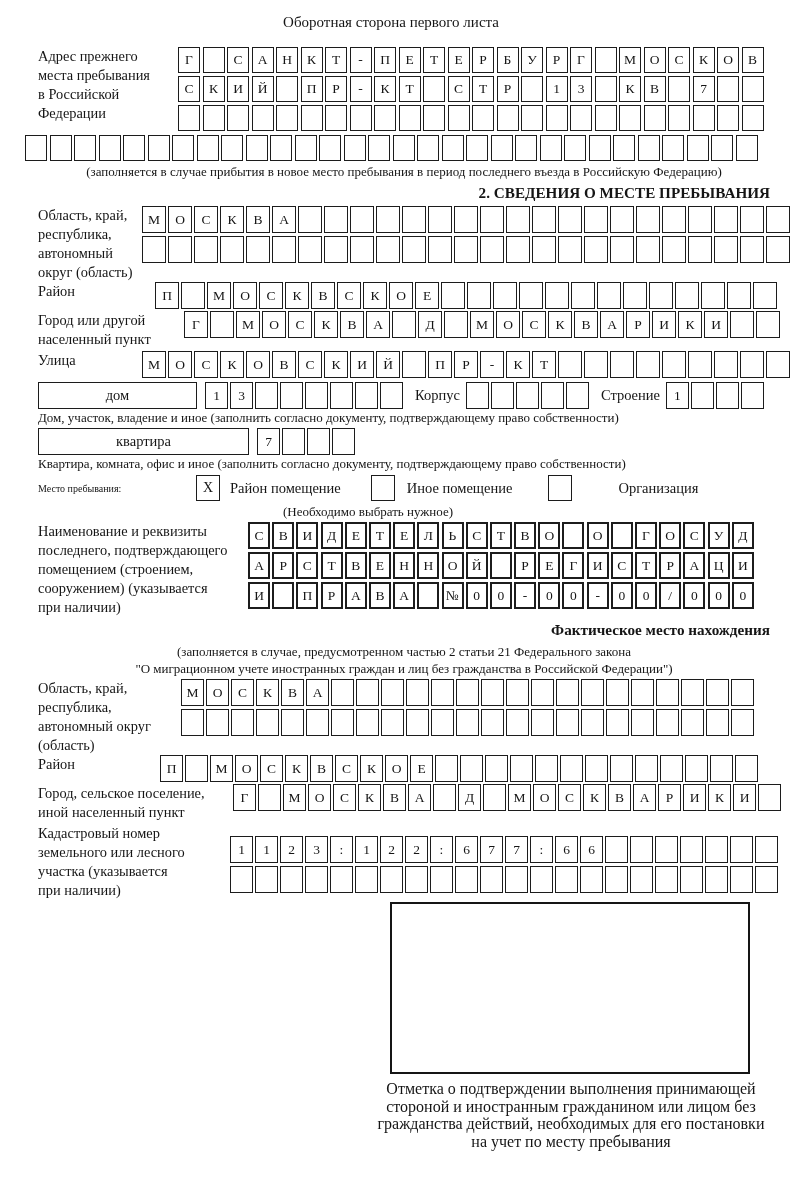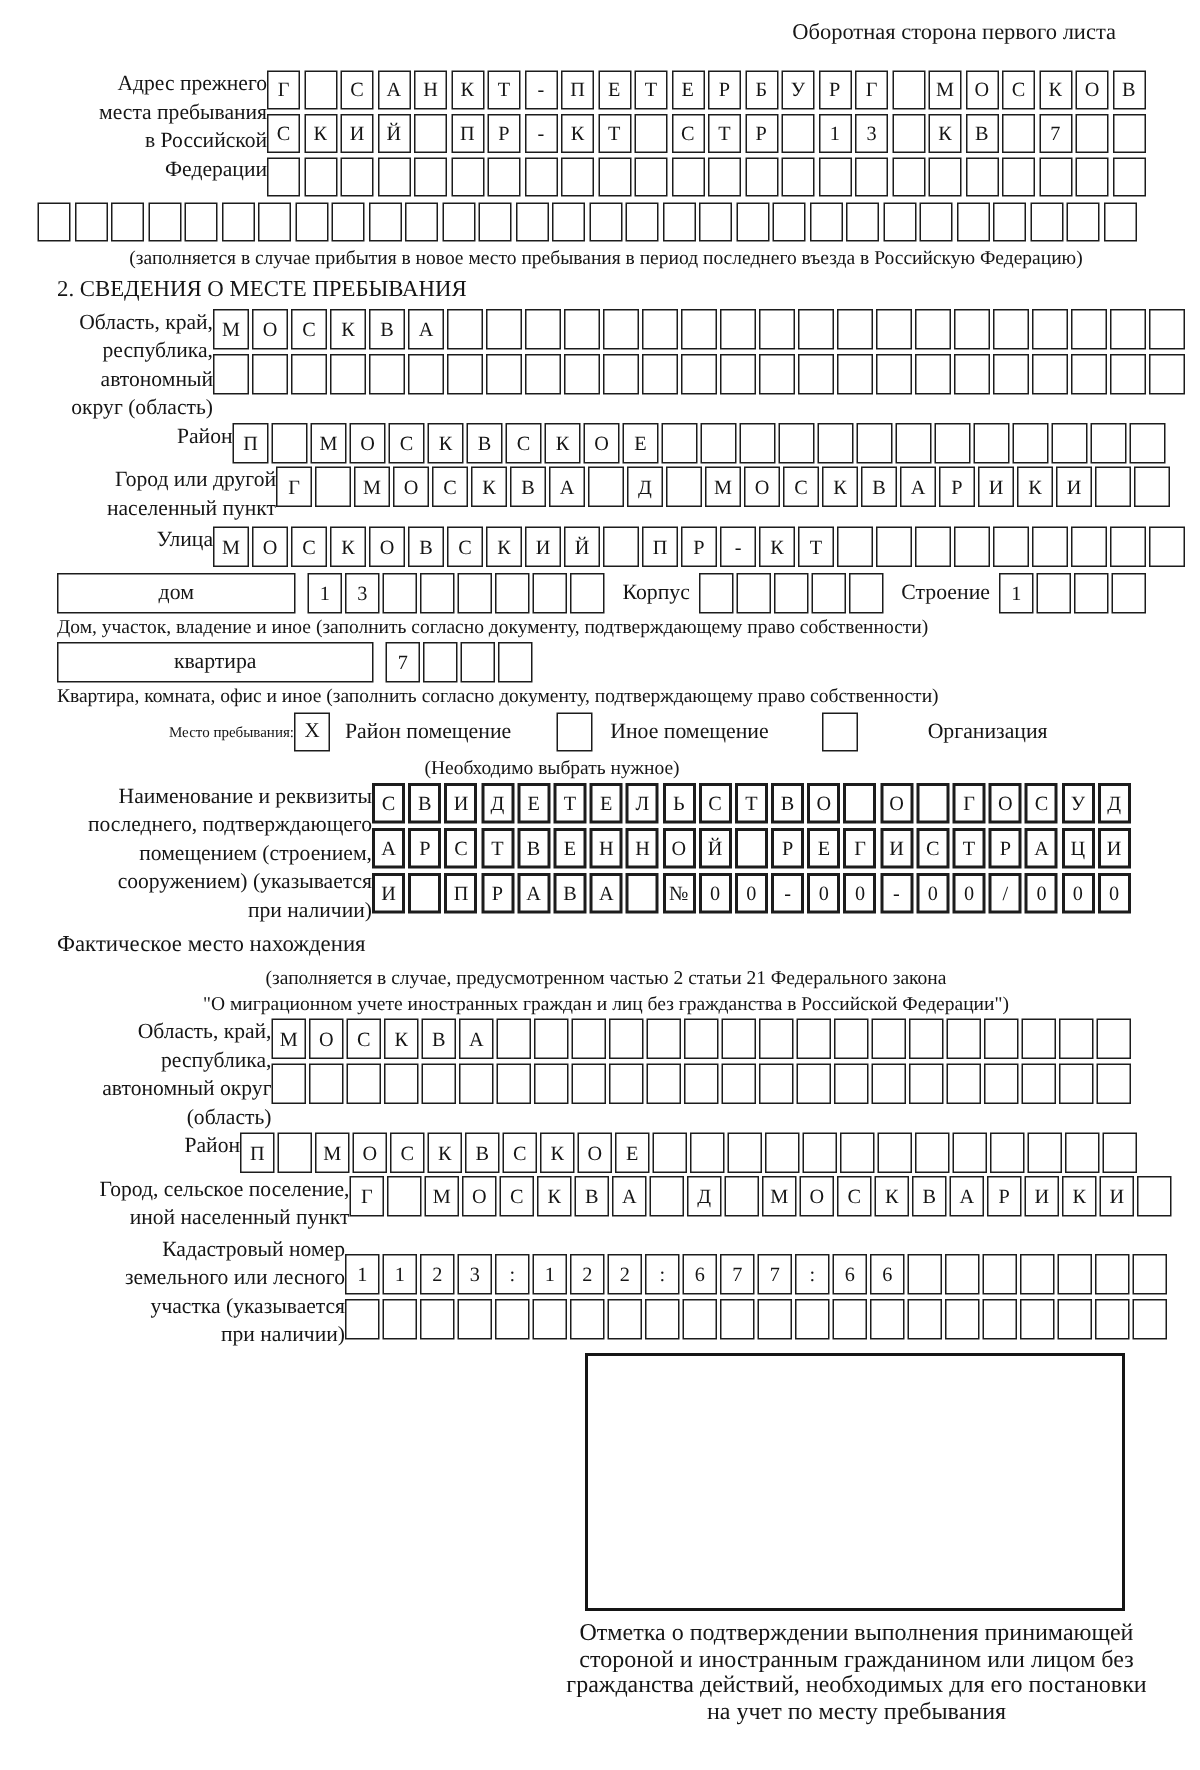--- a/index.html
+++ b/index.html
@@ -1,43 +1,43 @@
 <!DOCTYPE html>
 <html><head>
 <meta charset="utf-8">
 <style>
   html,body{margin:0;padding:0;background:#fff;}
   .page{
     position:relative;width:800px;height:1180px;box-sizing:border-box;
     padding:14px 30px 0 38px;background:#fff;overflow:hidden;
     font-family:"Liberation Serif","DejaVu Serif",serif;color:#151515;
   }
-  .hdr{text-align:right;padding-right:26px;font-size:15px;margin-bottom:16px;}
-  .frow{display:flex;align-items:flex-start;text-align:right;}
+  .hdr{text-align:center;padding-right:26px;font-size:15px;margin-bottom:16px;}
+  .frow{display:flex;align-items:flex-start;}
   .flabel{flex-shrink:0;font-size:14.4px;line-height:19px;}
   .flabel div{white-space:nowrap;}
   .lw140{width:140px}.lw104{width:104px}.lw117{width:117px}.lw146{width:146px}
   .lw143{width:143px}.lw122{width:122px}.lw195{width:195px}.lw192{width:192px}.lw210{width:210px}
   .rows>.boxes{margin-bottom:3px;}
   .boxes{display:flex;}
   .box{
     box-sizing:border-box;border:1.6px solid #1c1c1c;background:#fff;
     display:flex;align-items:center;justify-content:center;
     font-size:13.5px;line-height:1;flex-shrink:0;
   }
   .s1{gap:2.5px}.s1 .box{width:22px;height:26px;}
   .fullrow{margin-left:-13px;margin-top:1px;}
   .s2{gap:2px}.s2 .box{width:24px;height:27px;}
   .s2b{gap:2px}.s2b .box{width:23px;height:27px;}
   .s3{gap:2px}.s3 .box{width:23px;height:27px;}
   .doc{gap:2.2px}.doc .box{width:22px;height:27px;border-width:2px;}
   .mb2{margin-bottom:2px}.mt2{margin-top:2px}.mt4{margin-top:4px}
   .note{font-size:13px;line-height:17px;}
   .center{text-align:center;}
-  .title{font-weight:normal;font-size:15.2px;text-align:left;margin:4px 0 4px 0;}
+  .title{font-weight:bold;font-size:15.2px;text-align:right;margin:4px 0 4px 0;}
   .widebox{box-sizing:border-box;border:1.6px solid #1c1c1c;height:27px;
     display:flex;align-items:center;justify-content:center;font-size:14.5px;flex-shrink:0;}
   .wb170{width:159px}.wb205{width:211px}
   .inl{font-size:14.5px;line-height:27px;margin:0 6px 0 12px;white-space:nowrap;}
   .stay{align-items:center;margin-top:3px;}
   .staylabel{width:158px;font-size:10px;flex-shrink:0;}
   .cb{width:24px;height:26px;font-size:14px;}
   .opt{font-size:14.5px;white-space:nowrap;}
   .g10{margin-left:10px}.g12{margin-left:12px}.g30{margin-left:30px}.g36{margin-left:36px}.g46{margin-left:46px}
   .needful{margin-left:165px;width:330px;text-align:center;margin-top:2px;}

